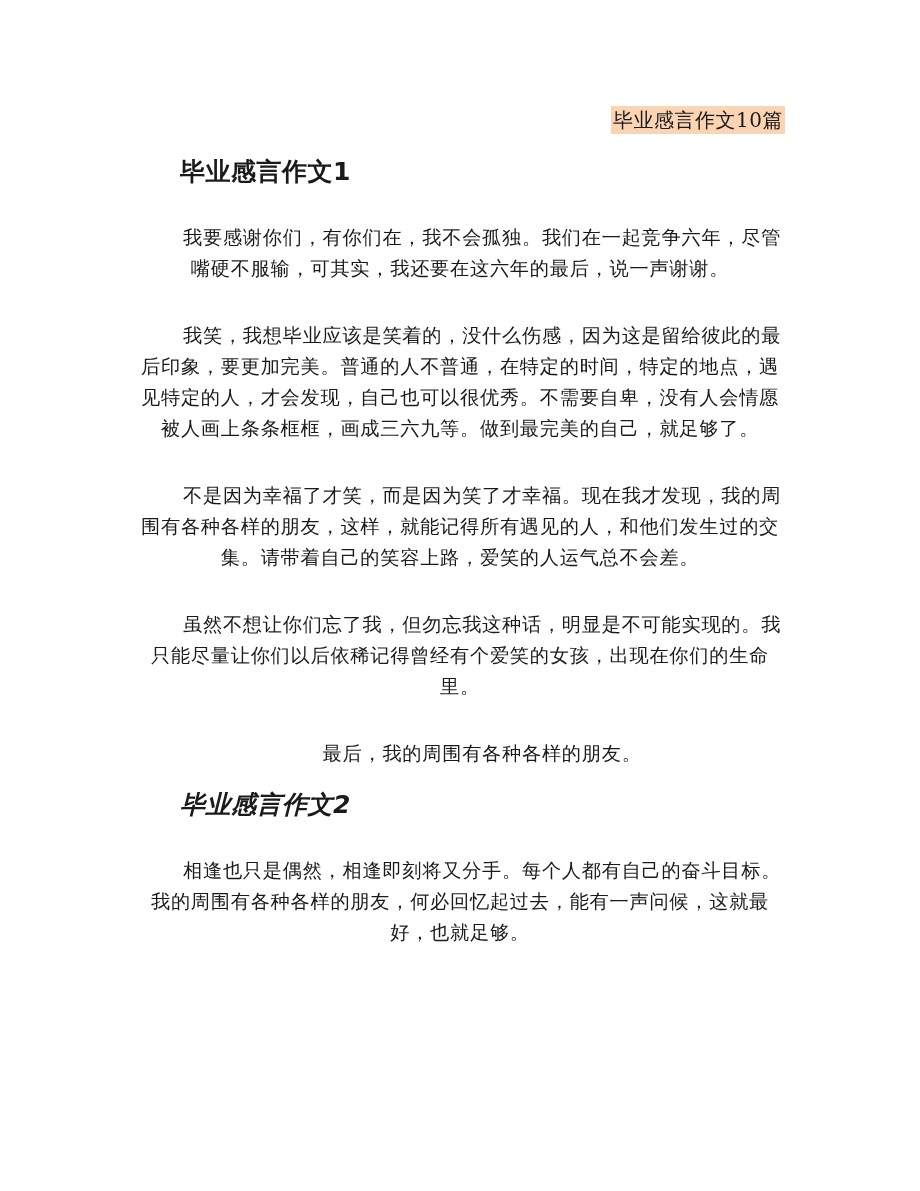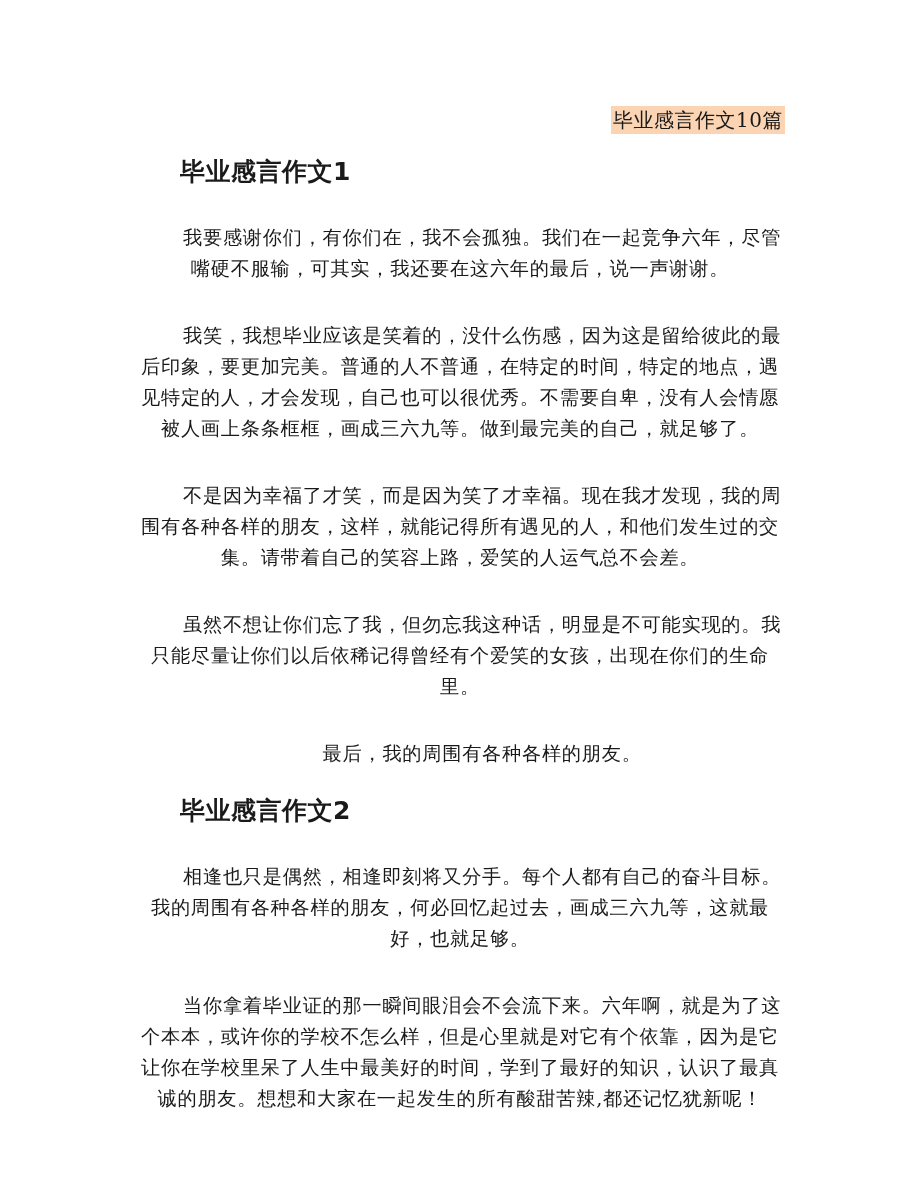--- a/index.html
+++ b/index.html
@@ -44,37 +44,36 @@
   }
   .para {
     font-size: 19.2px;
     line-height: 31px;
     text-indent: 2.3em;
     margin: 36px 0 0 0;
     letter-spacing: 0.75px;
     word-break: break-all;
     text-align: center;
   }
-  .heading-gap { margin-top: 28px; }
+  .heading-gap { margin-top: 22px; font-style: italic; }
 </style>
 </head>
 <body>
 
 <div class="page">
   <div class="doc-title-wrap">
     <span class="doc-title">毕业感言作文10篇</span>
   </div>
 
   <section>
     <div class="section-heading">毕业感言作文1</div>
     <p class="para">我要感谢你们，有你们在，我不会孤独。我们在一起竞争六年，尽管嘴硬不服输，可其实，我还要在这六年的最后，说一声谢谢。</p>
     <p class="para">我笑，我想毕业应该是笑着的，没什么伤感，因为这是留给彼此的最后印象，要更加完美。普通的人不普通，在特定的时间，特定的地点，遇见特定的人，才会发现，自己也可以很优秀。不需要自卑，没有人会情愿被人画上条条框框，画成三六九等。做到最完美的自己，就足够了。</p>
     <p class="para">不是因为幸福了才笑，而是因为笑了才幸福。现在我才发现，我的周围有各种各样的朋友，这样，就能记得所有遇见的人，和他们发生过的交集。请带着自己的笑容上路，爱笑的人运气总不会差。</p>
     <p class="para">虽然不想让你们忘了我，但勿忘我这种话，明显是不可能实现的。我只能尽量让你们以后依稀记得曾经有个爱笑的女孩，出现在你们的生命里。</p>
     <p class="para">最后，我的周围有各种各样的朋友。</p>
   </section>
 
   <section>
     <div class="section-heading heading-gap">毕业感言作文2</div>
-    <p class="para">相逢也只是偶然，相逢即刻将又分手。每个人都有自己的奋斗目标。我的周围有各种各样的朋友，何必回忆起过去，画成三六九等，这就最好，也就足够。</p>
-    <p class="para">当你拿着毕业证的那一瞬间眼泪会不会流下来。六年啊，就是为了这个本本，或许你的学校不怎么样，但是心里就是对它有个依靠，因为是它让你在学校里呆了人生中最美好的时间，学到了最好的知识，认识了最真诚的朋友。想想和大家在一起发生的所有酸甜苦辣,都还记忆犹新呢！</p>
+    <p class="para">相逢也只是偶然，相逢即刻将又分手。每个人都有自己的奋斗目标。我的周围有各种各样的朋友，何必回忆起过去，能有一声问候，这就最好，也就足够。</p>
   </section>
 </div>
 
 </body></html>

